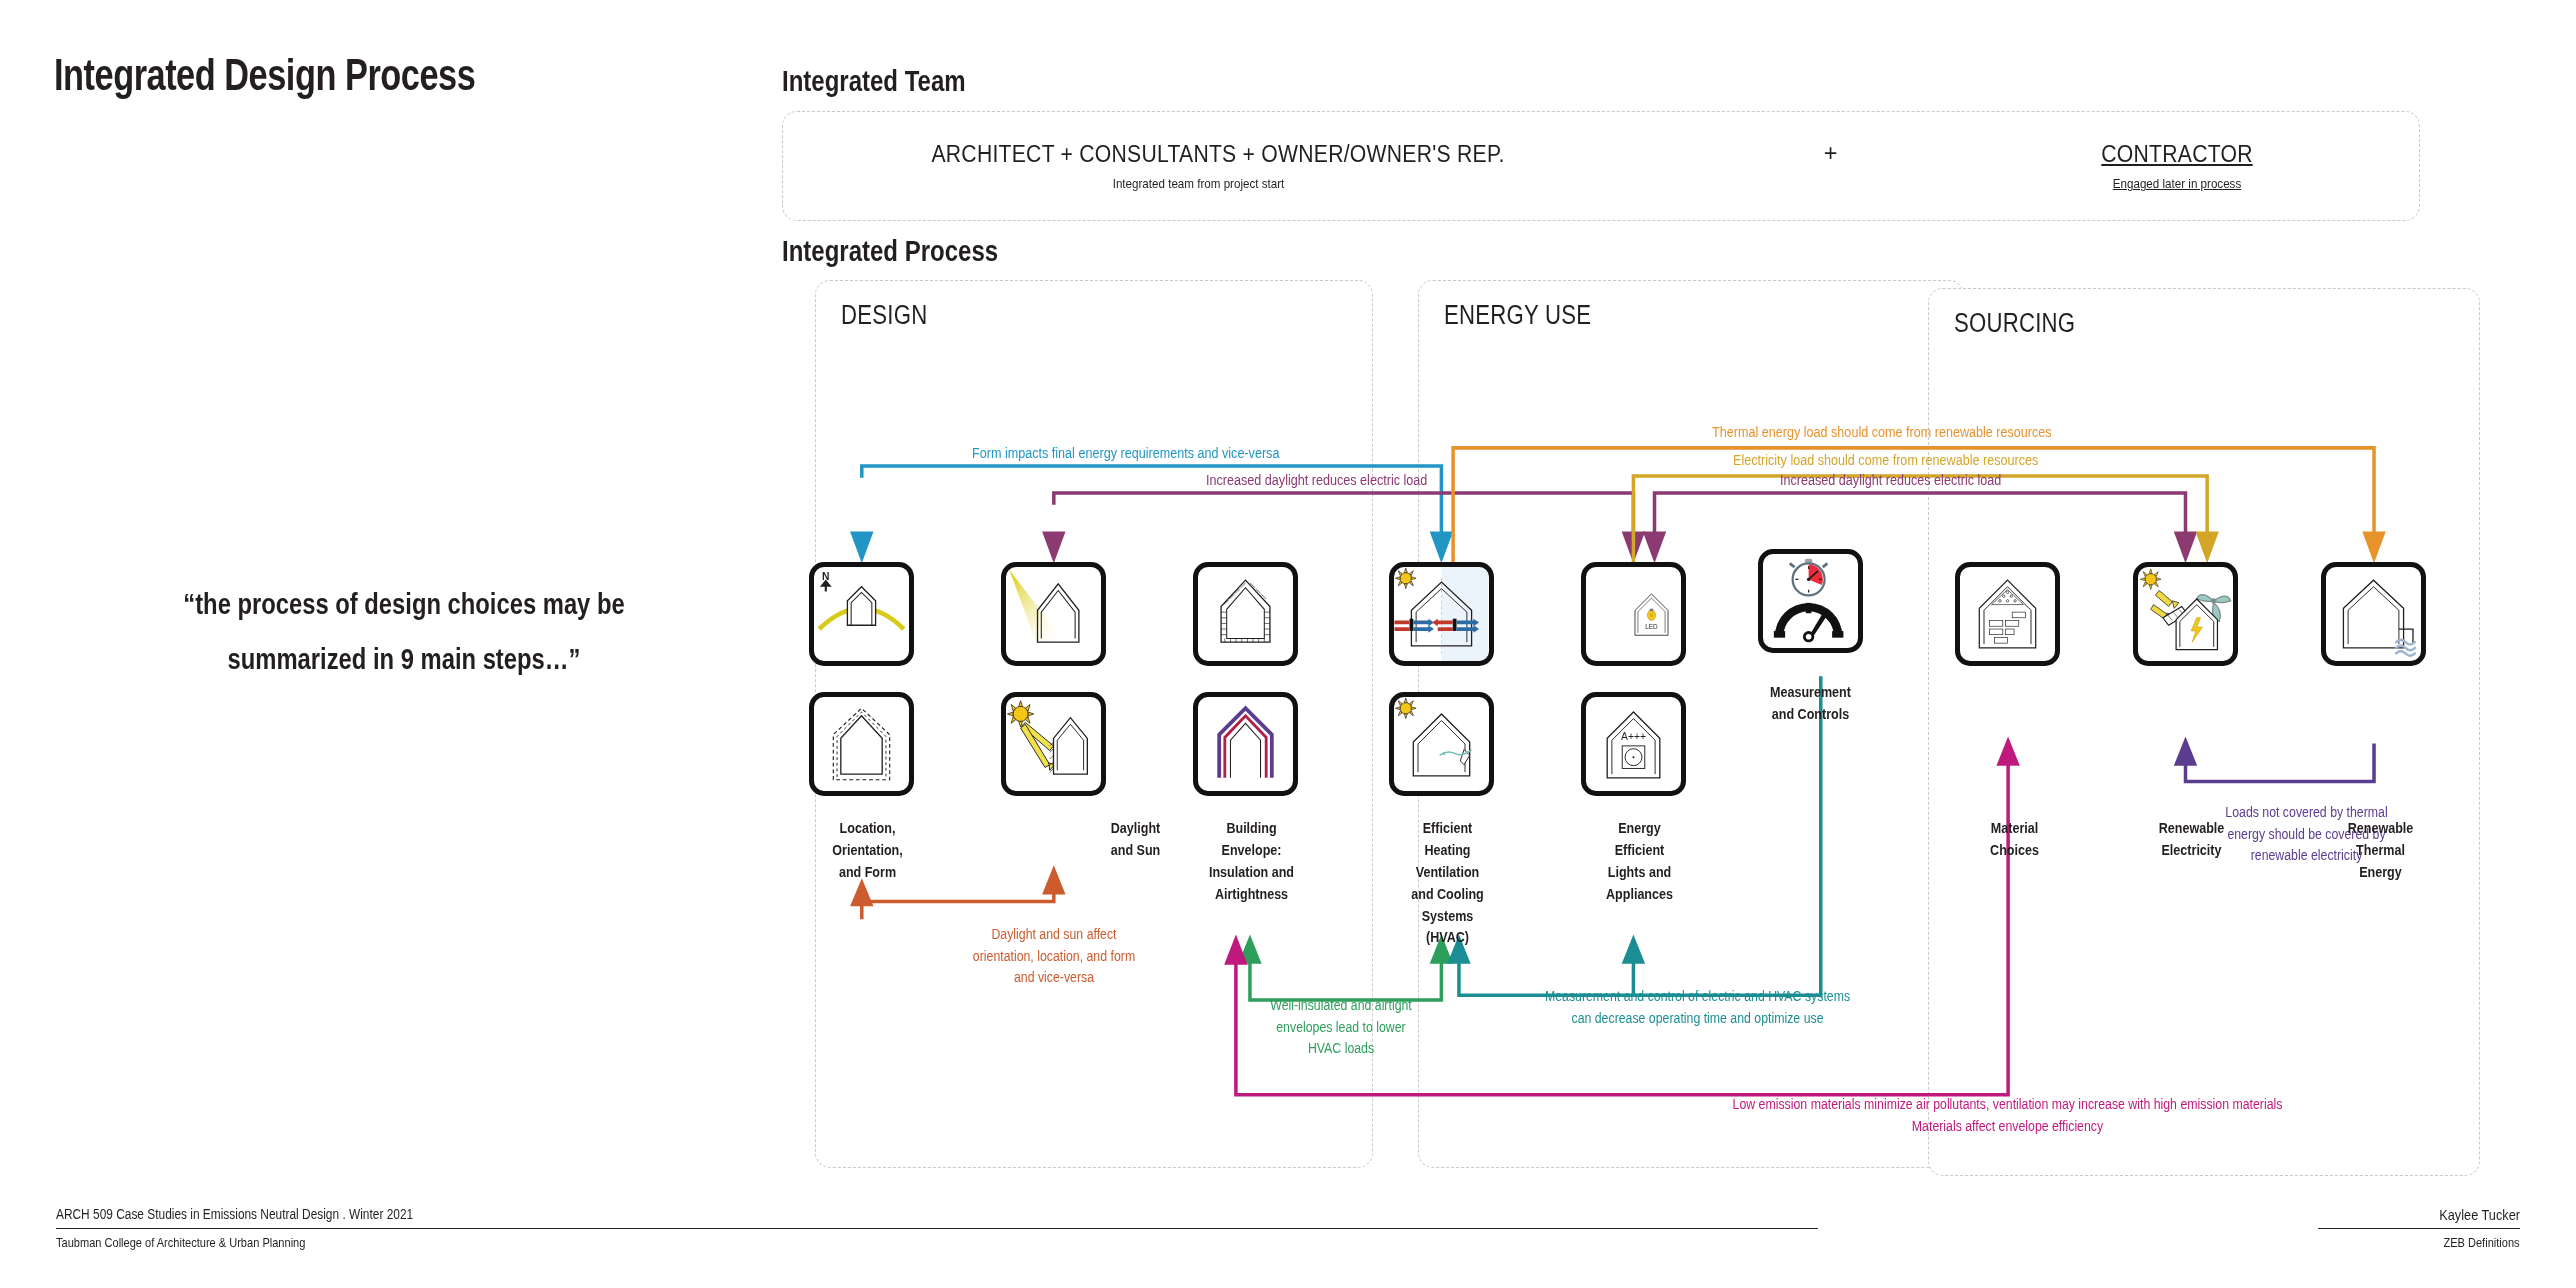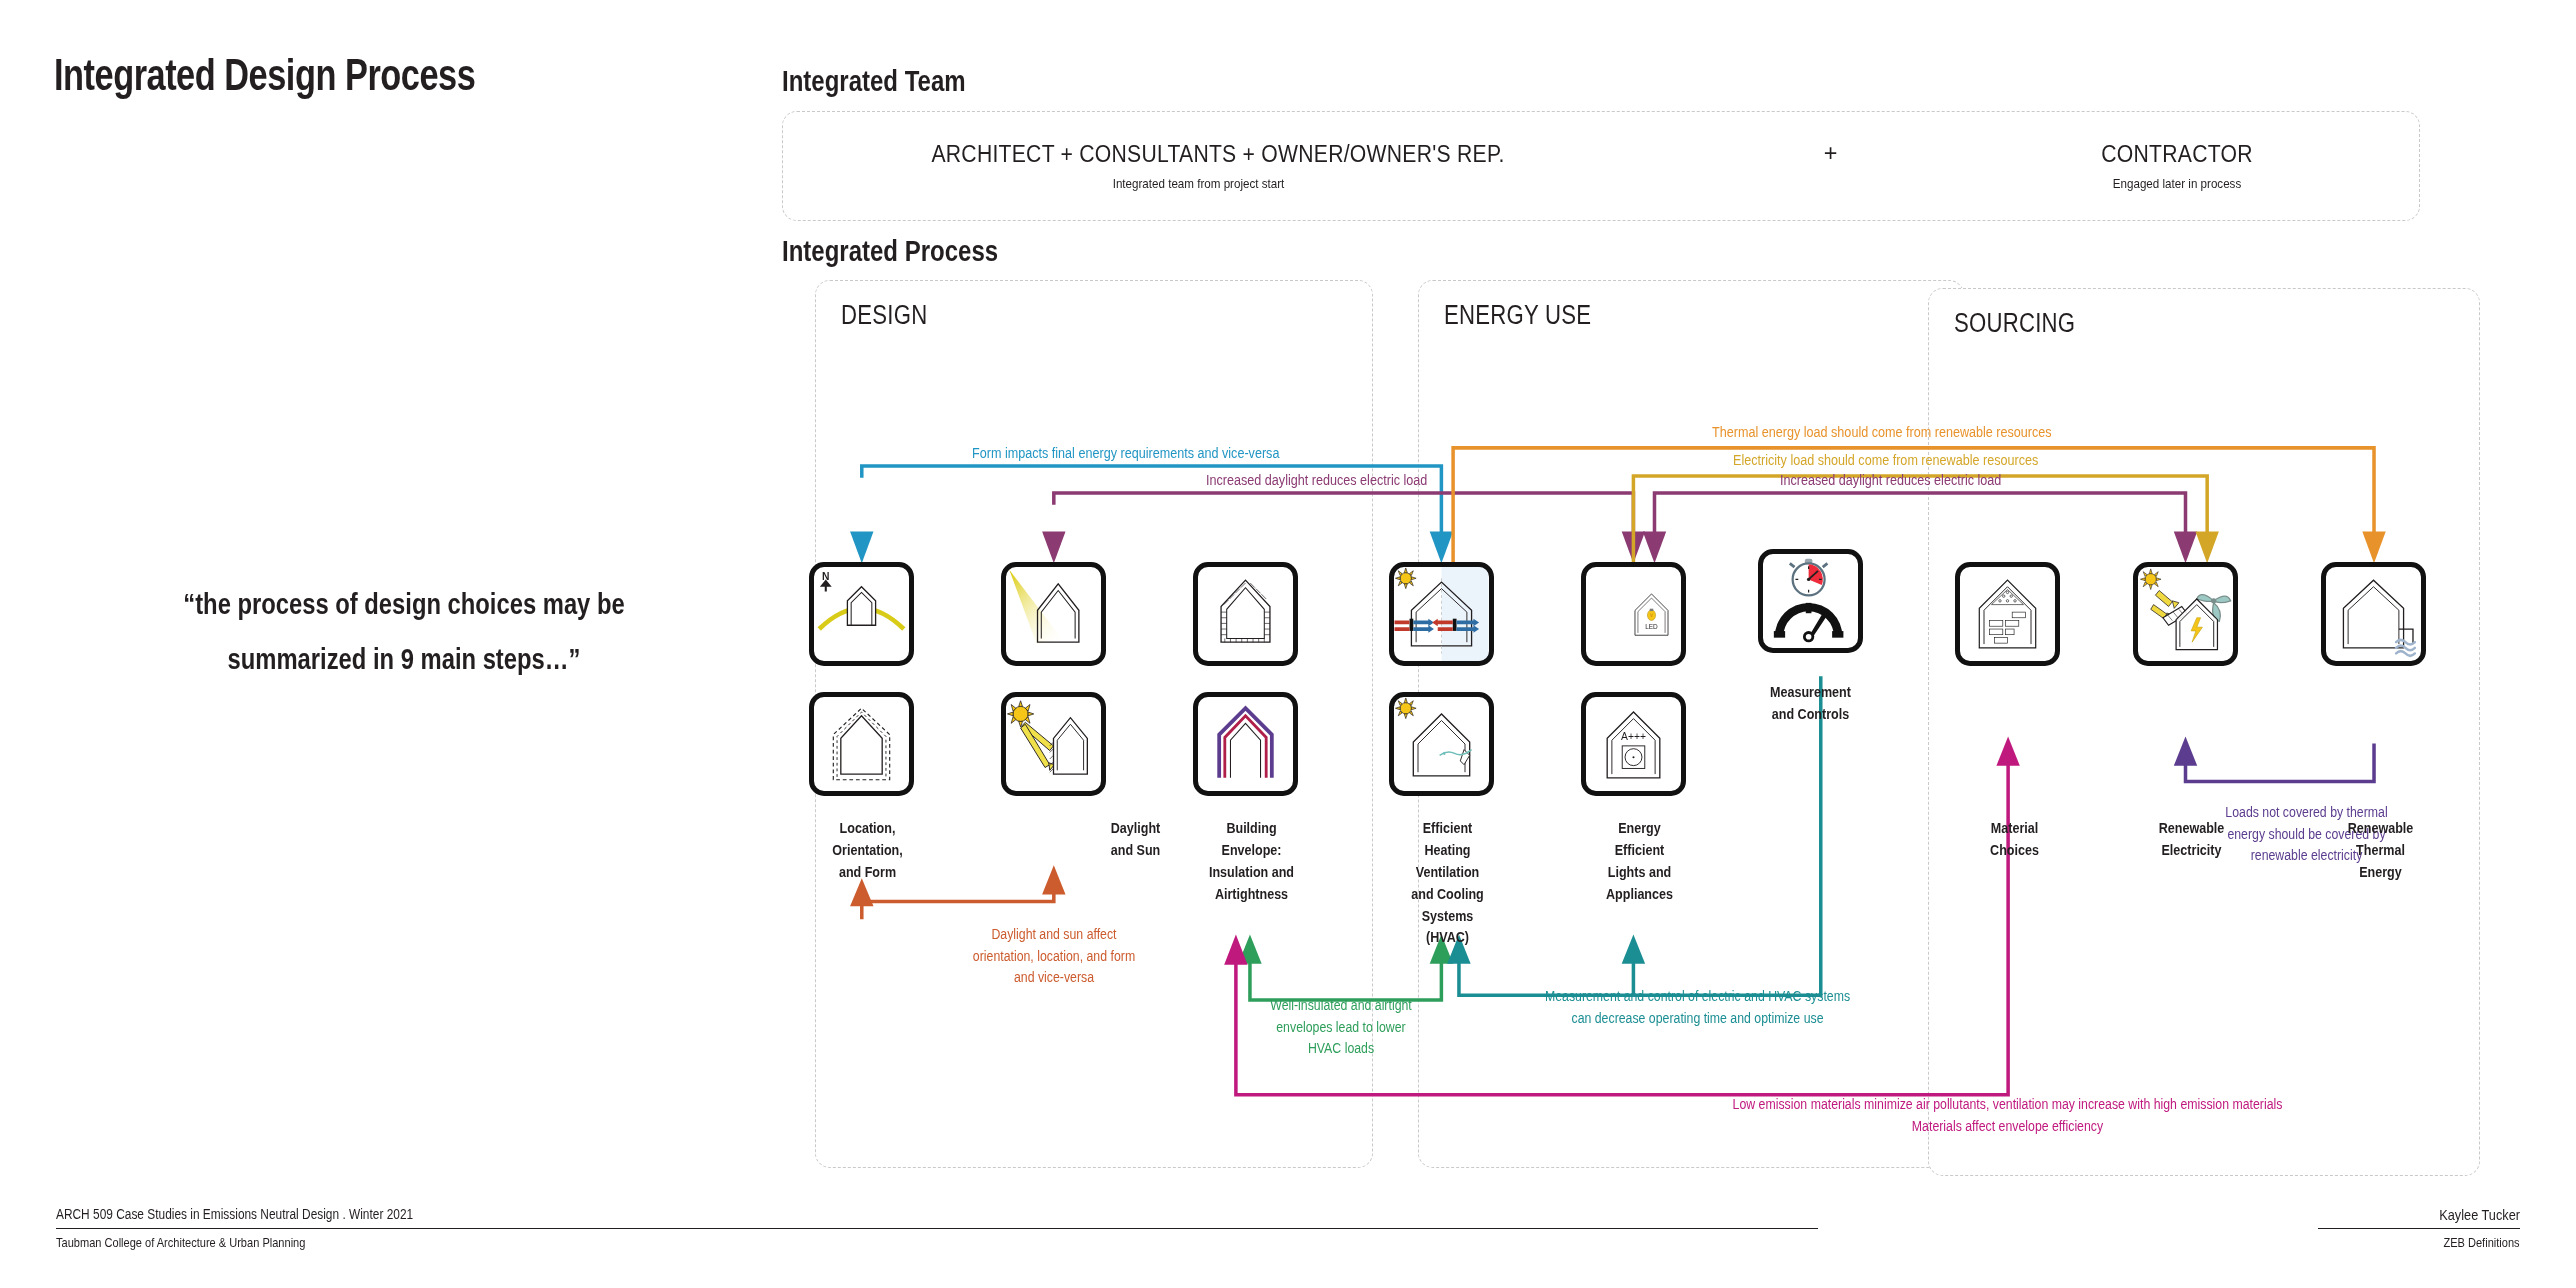--- a/index.html
+++ b/index.html
@@ -75,21 +75,21 @@
 </div>
 
 <div class="abs sect-head" id="team-head">Integrated Team</div>
 
 <div class="abs dashbox" id="team-box">
   <div class="abs" style="left:105px;top:28px;width:621px;">
     <div class="team-main">ARCHITECT + CONSULTANTS + OWNER/OWNER'S REP.</div>
     <div class="team-sub">Integrated team from project start</div>
   </div>
   <div class="abs" style="left:1030px;top:28px;width:35px;font-size:23.4px;text-align:center;">+</div>
-  <div class="abs" style="left:1224px;top:28px;width:340px;">
+  <div class="abs" style="left:1224px;top:28px;width:340px;text-decoration:underline;">
     <div class="team-main">CONTRACTOR</div>
     <div class="team-sub">Engaged later in process</div>
   </div>
 </div>
 
 <div class="abs sect-head" id="proc-head">Integrated Process</div>
 
 <div class="abs dashbox" id="panel-design">
   <div class="abs panel-title" style="left:24.6px;top:19px;">DESIGN</div>
 </div>

